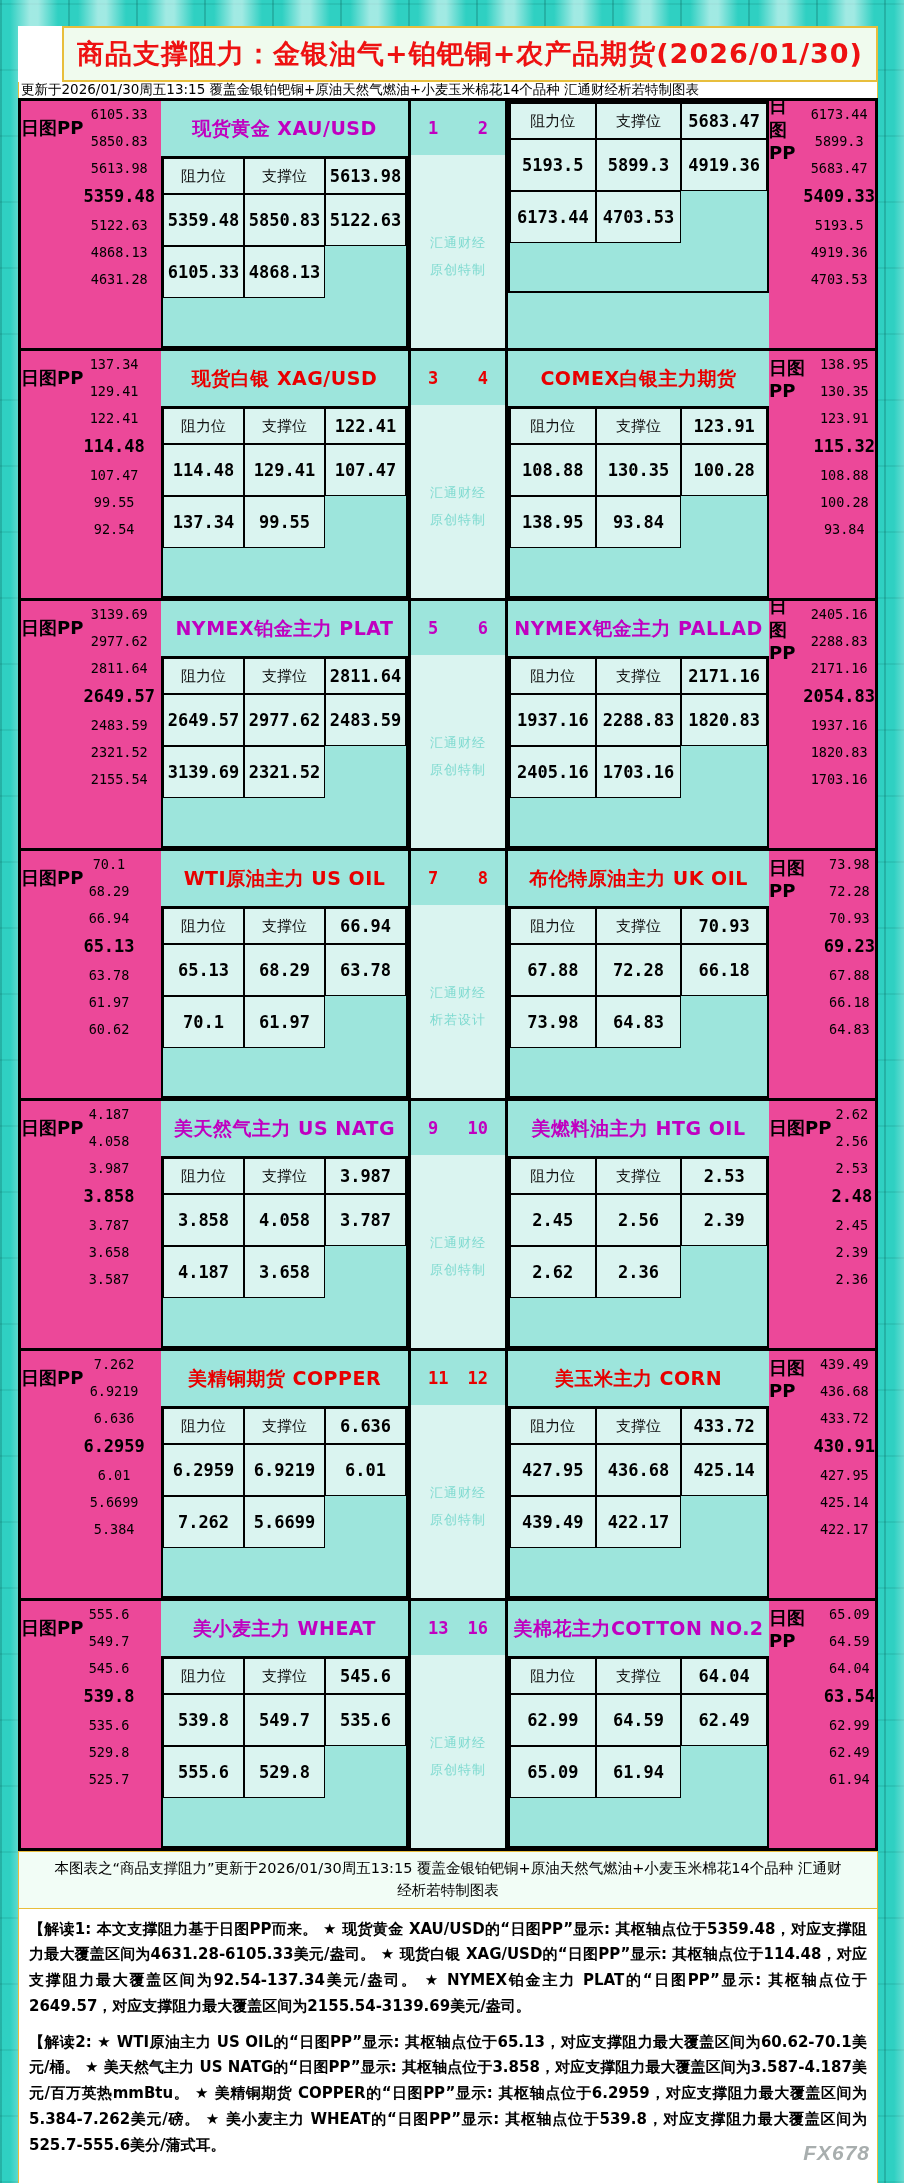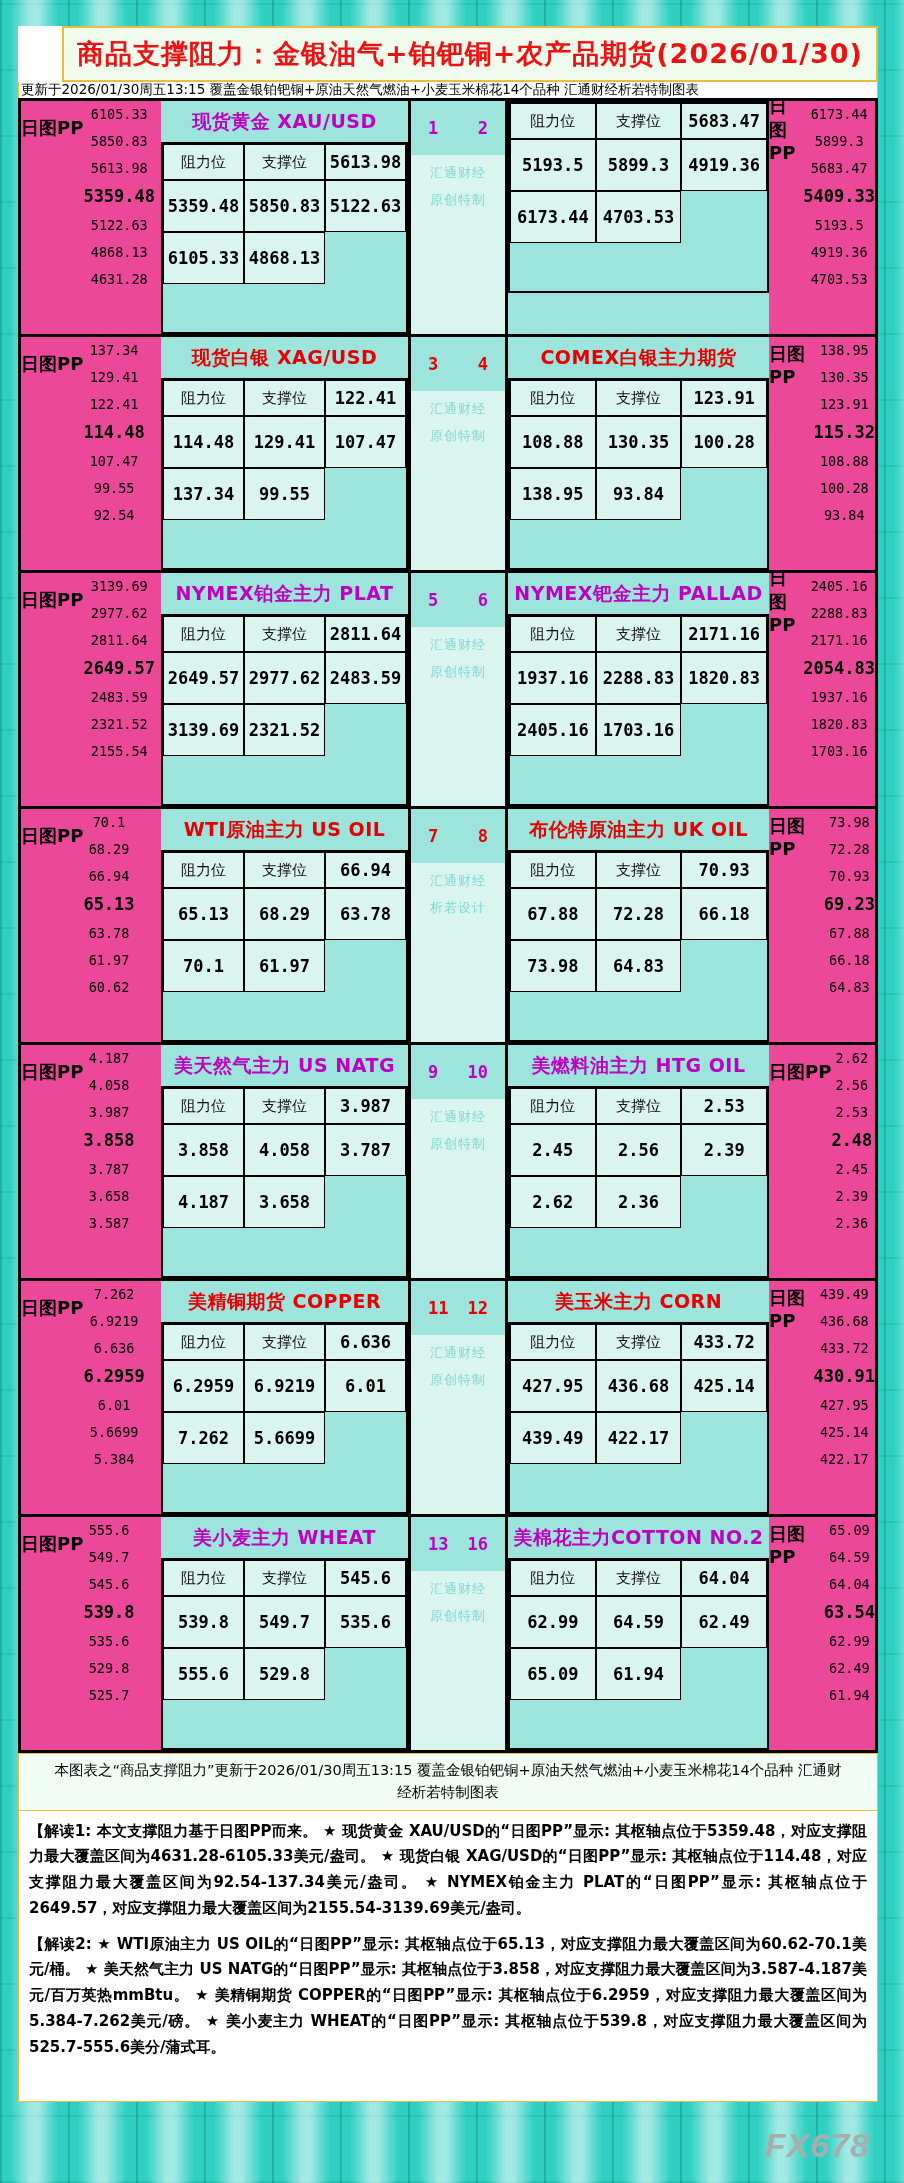--- a/index.html
+++ b/index.html
@@ -21,41 +21,41 @@
   
   #main{border:3px solid #000;background:#9de5dc;}
   .block{display:grid;grid-template-columns:140px 247px 100px 261px 1fr;border-top:3px solid #000;--accent:#c000c0;}
   .block:first-child{border-top:none;}
   .pp-col{background:#ec4899;display:flex;flex-direction:row;}
   .pp-head{height:54px;display:flex;align-items:center;justify-content:center;font-weight:bold;font-size:18px;color:#000;}
   .pp-list{height:192px;display:flex;flex-direction:column;justify-content:space-around;align-items:center;}
   .pp-val{font-family:"DejaVu Sans Mono",monospace;font-size:13.5px;color:#000;line-height:1;}
   .pp-val.pivot{font-weight:bold;font-size:17px;}
   .sec{background:#9de5dc;display:flex;flex-direction:column;}
-  .sec-title{height:41px;display:flex;align-items:center;justify-content:center;
+  .sec-title{height:55px;display:flex;align-items:center;justify-content:center;
     font-weight:bold;font-size:19px;color:var(--accent);letter-spacing:.5px;white-space:nowrap;}
   .inner{box-sizing:border-box;height:192px;display:grid;grid-template-columns:1fr 1fr 1fr;grid-template-rows:36px 52px 52px 52px;
     border:2px solid #000;}
   .cell{border:1px solid #000;background:#daf4f0;display:flex;align-items:center;justify-content:center;}
   .cell.hdr{font-size:15px;color:#111;}
   .cell.val{font-family:"DejaVu Sans Mono",monospace;font-weight:bold;font-size:17px;color:#000;}
   .mid-col{box-sizing:border-box;border-left:3px solid #000;border-right:3px solid #000;background:#daf4f0;
     display:flex;flex-direction:column;}
   .mid-top{height:54px;background:#9de5dc;display:flex;align-items:center;justify-content:space-between;
     padding:0 17px;font-weight:bold;font-size:17px;color:var(--accent);font-family:"DejaVu Sans Mono",monospace;}
-  .mid-body{flex:1;display:flex;flex-direction:column;justify-content:flex-start;align-items:center;padding-bottom:12px;}
+  .mid-body{flex:1;display:flex;flex-direction:column;justify-content:center;align-items:center;padding-bottom:12px;margin-top:13px;}
   .wm{color:#7edad0;font-size:13px;text-align:center;letter-spacing:1px;}
   .wm div{margin-top:9px;}
   
   .bottom{border:1px solid #e8be3c;border-top:none;background:#fff;}
   .footer-strip{background:#f2fdf6;border-bottom:1px solid #e8be3c;border-top:1px solid #e8be3c;
     font-size:14.5px;color:#000;text-align:center;padding:6px 30px;line-height:1.5;}
   .notes{padding:8px 10px 30px 10px;}
   .notes p{margin:0 0 10px 0;font-weight:bold;font-size:15px;line-height:1.72;color:#000;text-align:justify;}
-  .fx-mark{position:absolute;right:34px;bottom:18px;color:#a8aeae;font-size:34px;font-style:italic;
+  .fx-mark{position:absolute;right:34px;bottom:18px;color:#a8aeae;font-size:21px;font-style:italic;
     font-weight:bold;font-family:"Liberation Sans",sans-serif;letter-spacing:1px;}
 </style>
 </head>
 <body>
 
 <div class="page">
   <div class="content">
 
     <div class="title-box">
       <h1>商品支撑阻力：金银油气+铂钯铜+农产品期货(2026/01/30)</h1>

